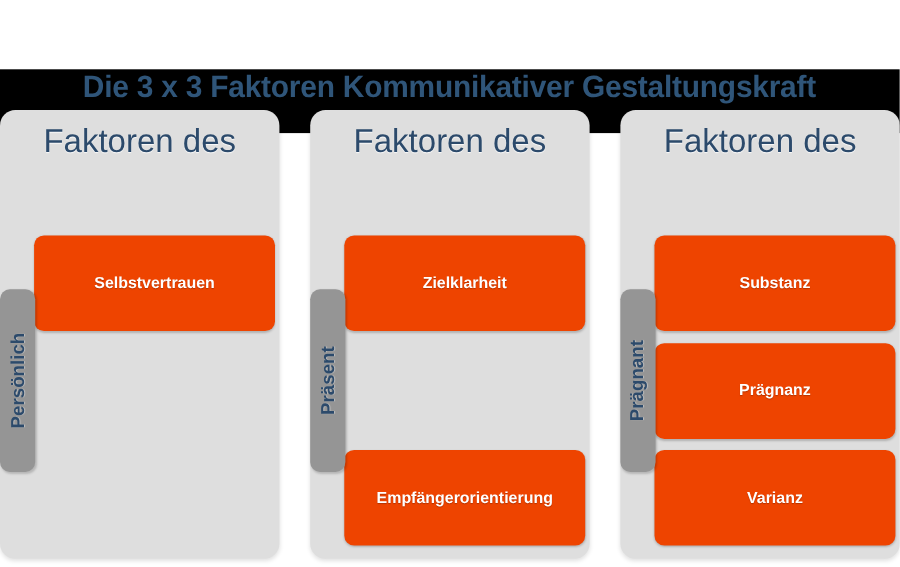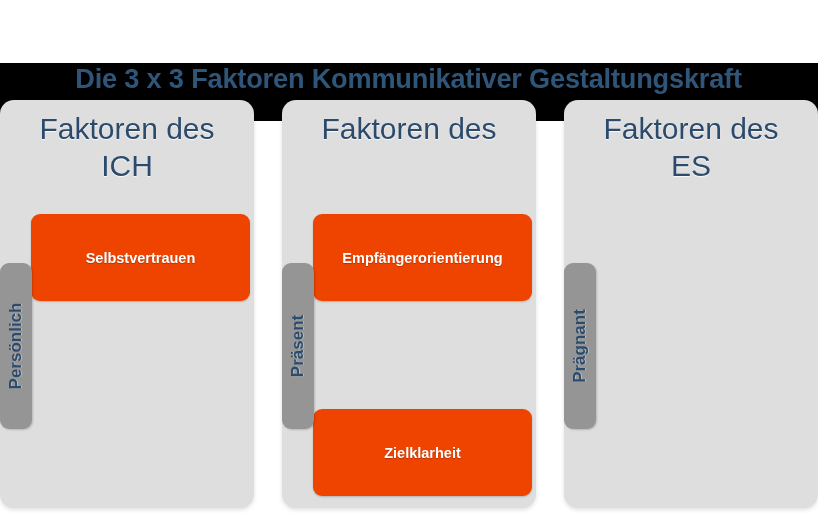--- a/index.html
+++ b/index.html
@@ -132,46 +132,49 @@
 
 <div id="title-banner">
   <span id="title-text">Die 3 x 3 Faktoren Kommunikativer Gestaltungskraft</span>
 </div>
 
 <div id="panels">
 
   <div class="panel">
     <div class="panel-header">
       <div>Faktoren des</div>
-      <div>ICH</div>
     </div>
     <div class="side-tab">
       <span class="side-tab-label">Persönlich</span>
     </div>
     <div class="boxes">
       <div class="factor-box">Selbstvertrauen</div>
     </div>
   </div>
 
   <div class="panel">
     <div class="panel-header">
       <div>Faktoren des</div>
     </div>
     <div class="side-tab">
       <span class="side-tab-label">Präsent</span>
     </div>
     <div class="boxes">
+      <div class="factor-box">Zielklarheit</div>
       <div class="factor-box">Empfängerorientierung</div>
-      <div class="factor-box">Zielklarheit</div>
     </div>
   </div>
 
   <div class="panel">
     <div class="panel-header">
       <div>Faktoren des</div>
-      <div>ES</div>
     </div>
     <div class="side-tab">
       <span class="side-tab-label">Prägnant</span>
+    </div>
+    <div class="boxes">
+      <div class="factor-box">Substanz</div>
+      <div class="factor-box">Prägnanz</div>
+      <div class="factor-box">Varianz</div>
     </div>
   </div>
 
 </div>
 
 </body></html>

